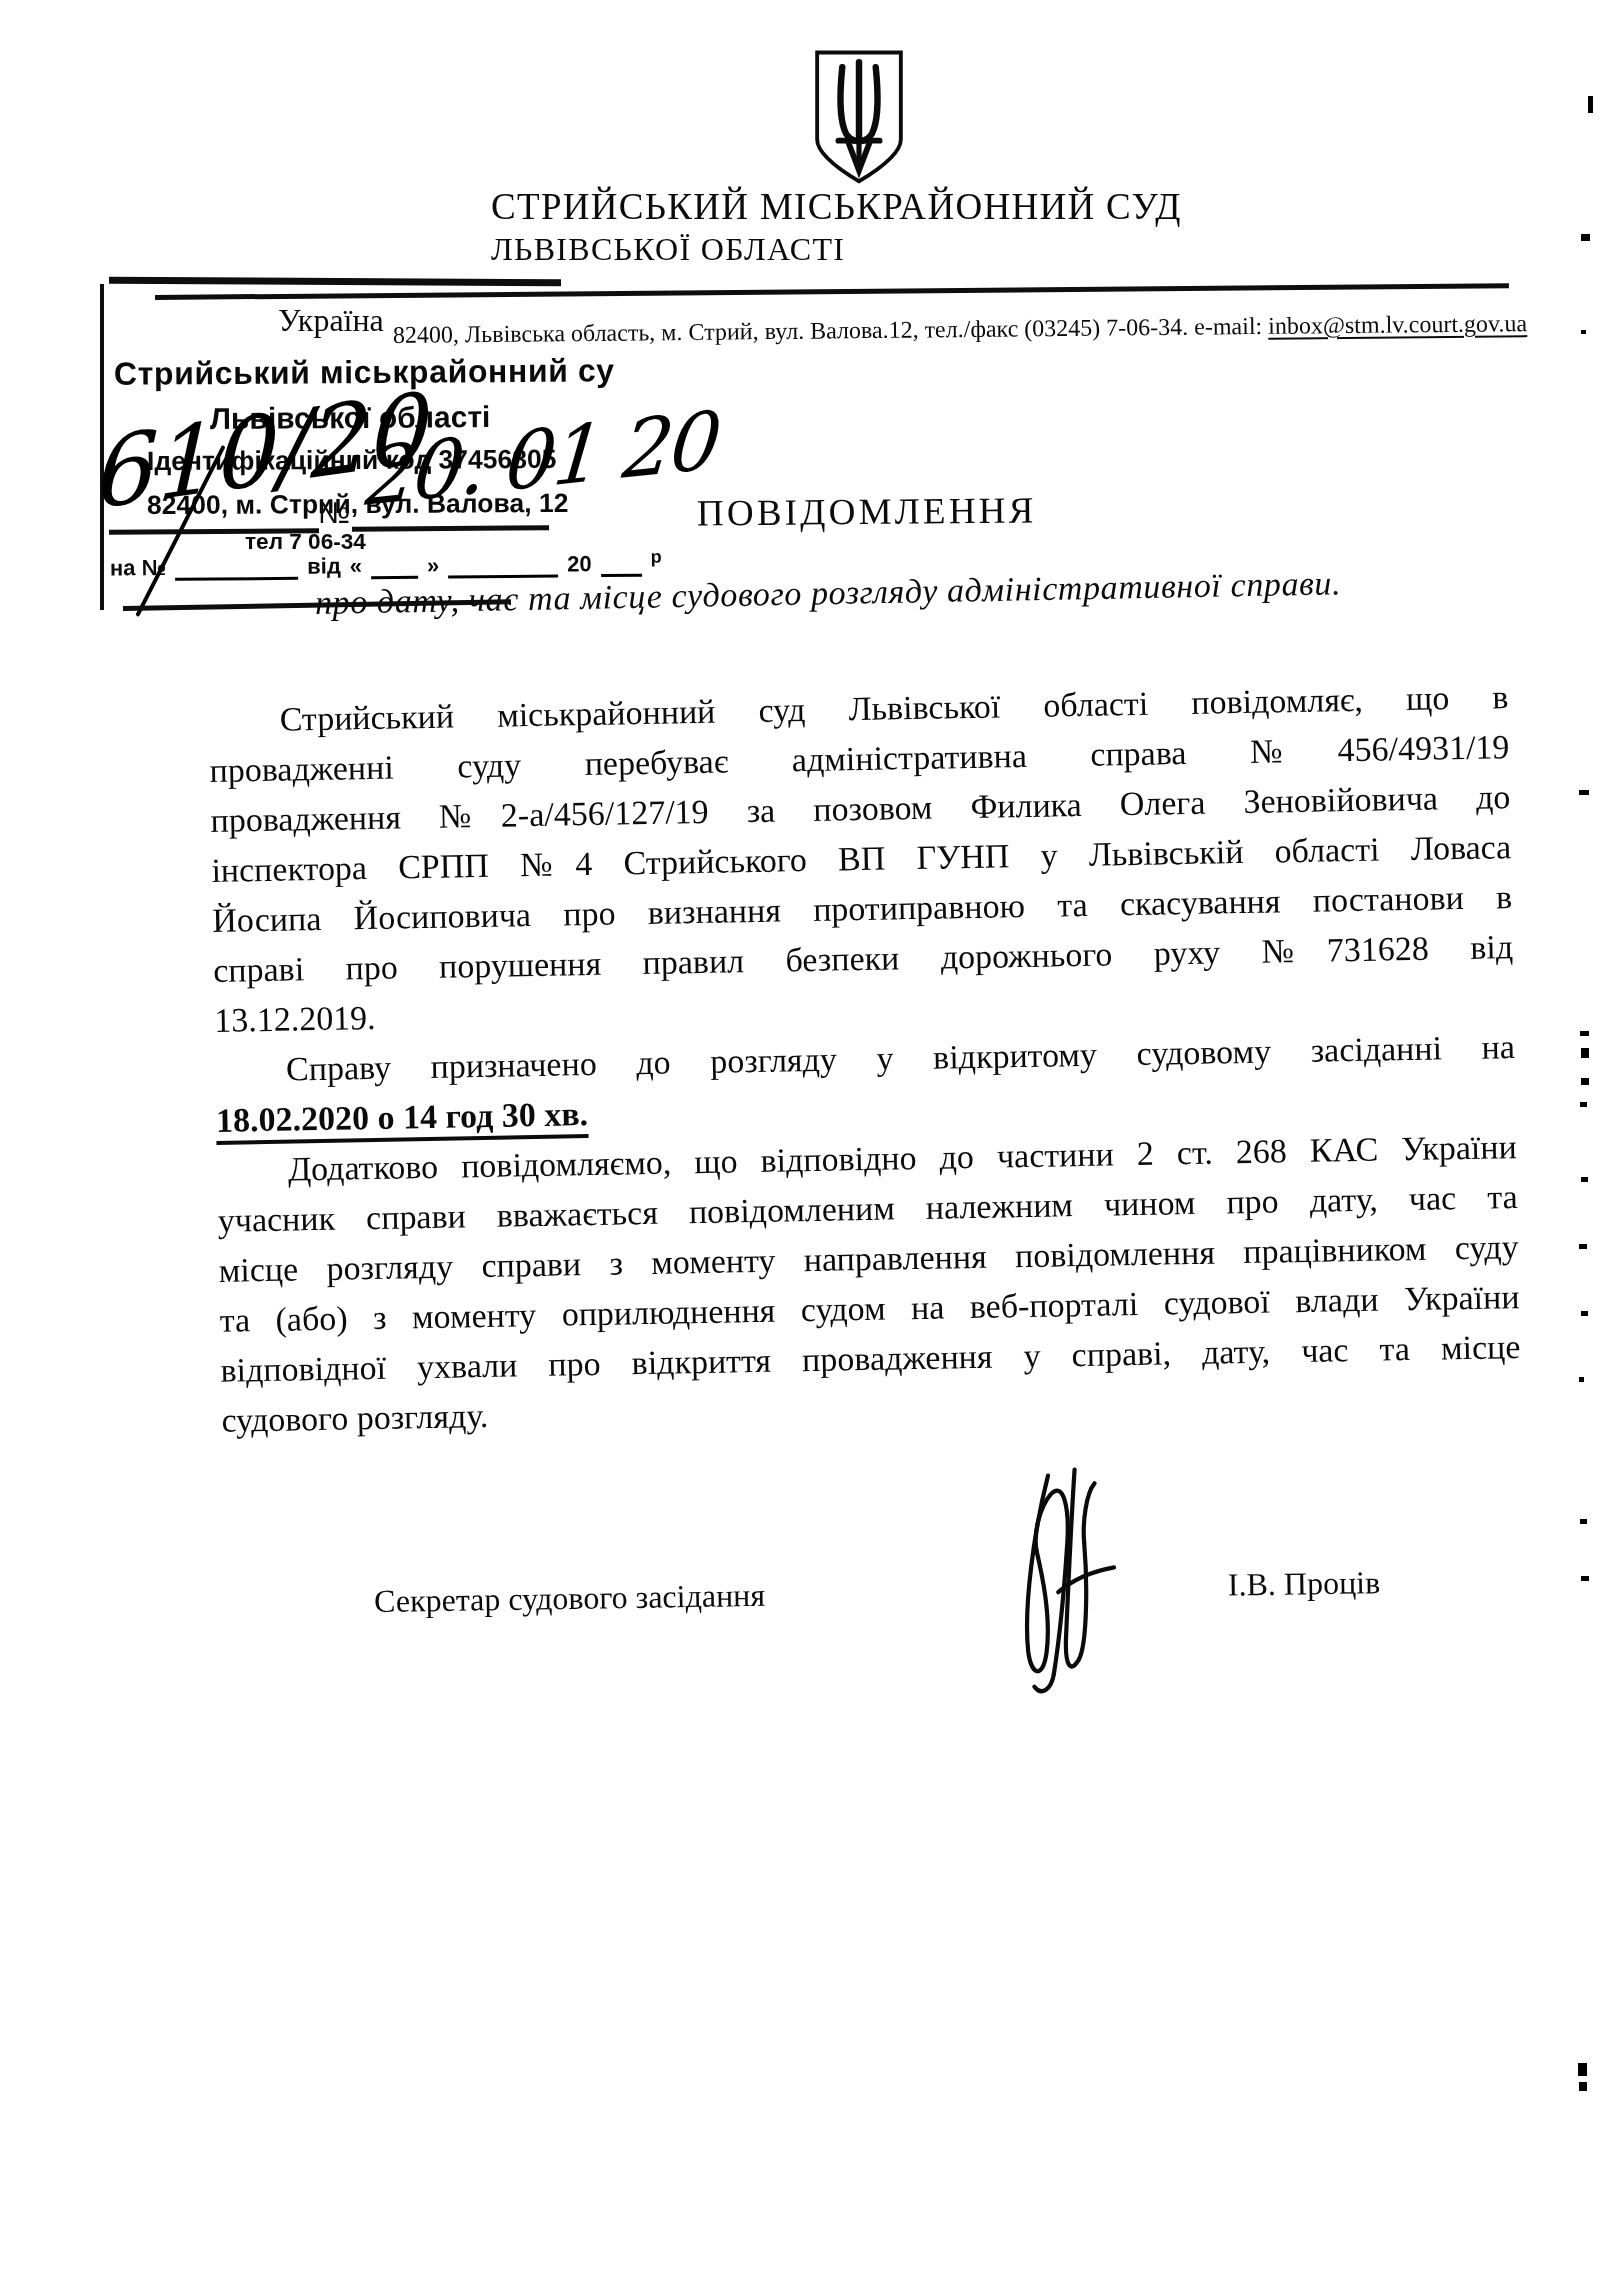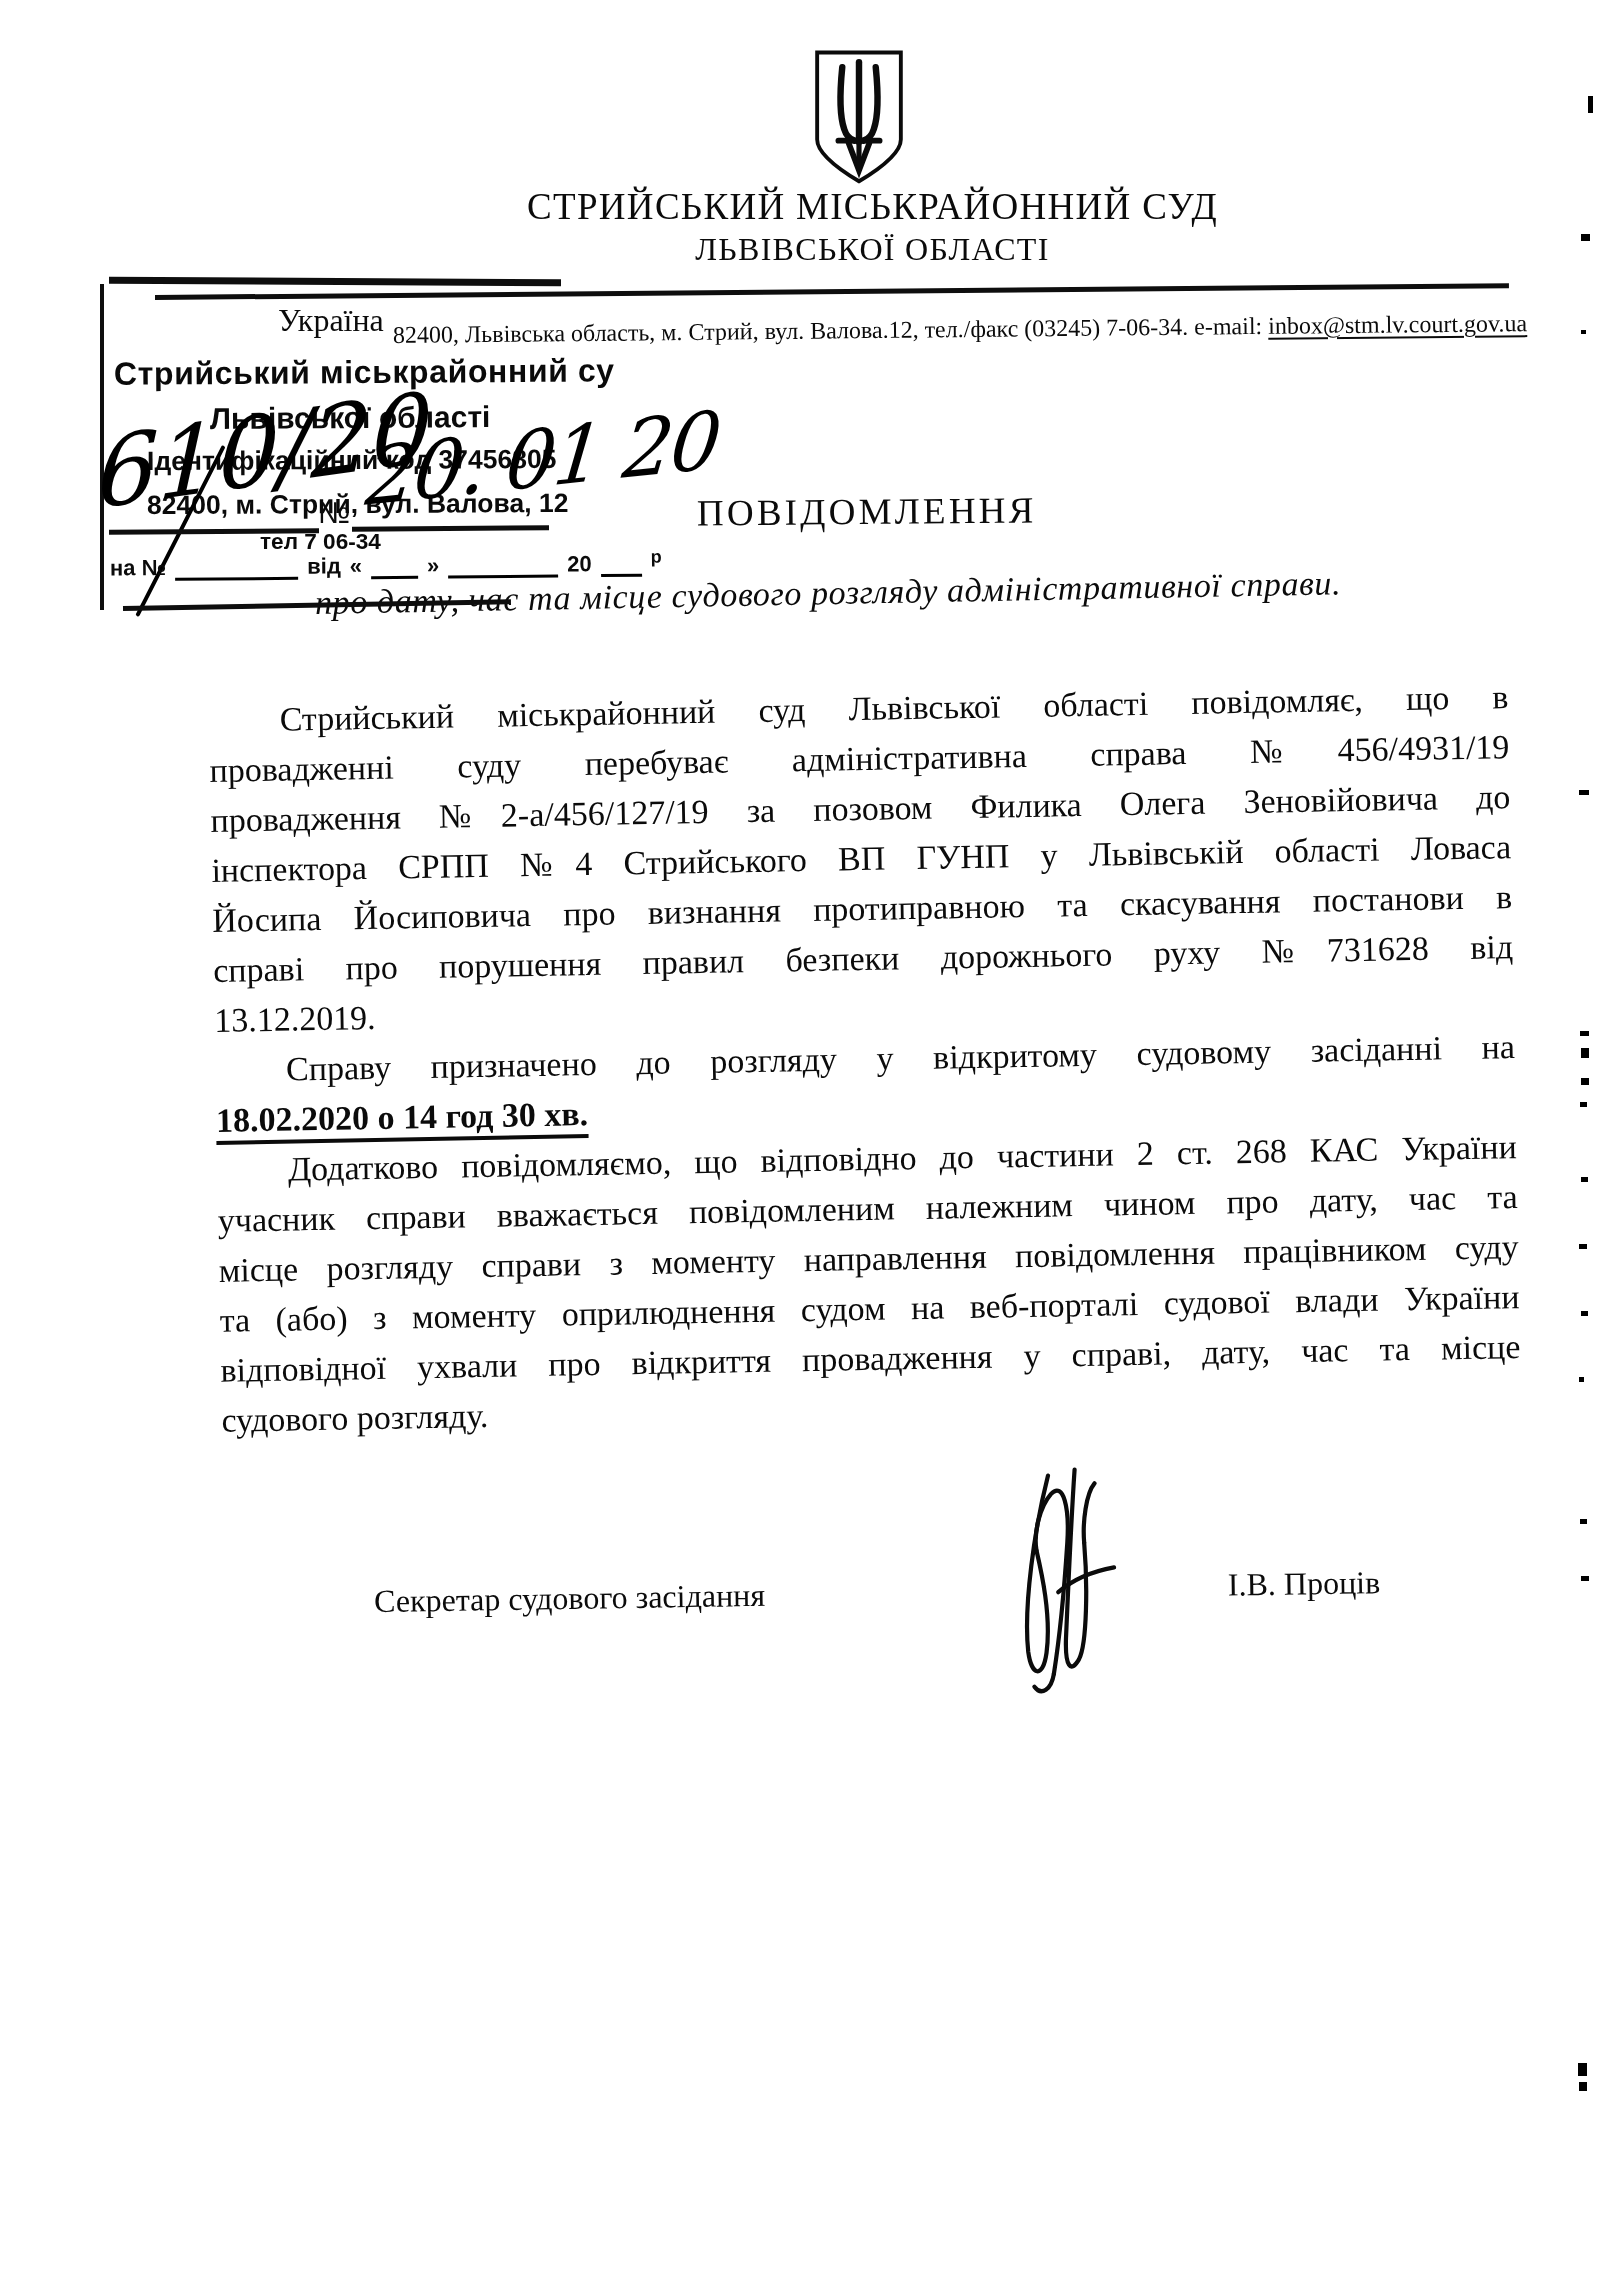--- a/index.html
+++ b/index.html
@@ -12,39 +12,39 @@
     color:#0b0b0b;
     overflow:hidden;
   }
   .hline{position:absolute;background:#0e0e0e;}
   .mark{position:absolute;background:#000;}
 
   
   .emblem{position:absolute;left:812px;top:49px;width:94px;height:137px;}
   .court-head{
     position:absolute;left:491px;top:186px;width:763px;
-    text-align:center;letter-spacing:1.3px;
+    letter-spacing:1.3px;
   }
   .court-head .l1{font-size:37px;line-height:41px;transform:scaleY(1.04);}
   .court-head .l2{font-size:32px;line-height:37px;margin-top:3.9px;}
 
   .ukraina{position:absolute;left:278px;top:302px;font-size:32px;white-space:nowrap;}
   .address{
     position:absolute;left:393px;top:322px;font-size:24px;white-space:nowrap;
     transform:rotate(-0.6deg);transform-origin:left center;
   }
   .address .email{text-decoration:underline;text-decoration-thickness:1.9px;text-underline-offset:3.9px;}
 
   
   .stampsans{font-family:"Liberation Sans",sans-serif;font-weight:700;white-space:nowrap;color:#0a0a0a;}
   .st1{position:absolute;left:114px;top:354px;font-size:32px;letter-spacing:0.6px;transform:rotate(-0.4deg);}
   .st2{position:absolute;left:210px;top:401px;font-size:30px;transform:rotate(-0.4deg);}
   .st3{position:absolute;left:147px;top:445px;font-size:26.5px;transform:rotate(-0.3deg);}
   .st4{position:absolute;left:147px;top:489px;font-size:26.5px;transform:rotate(-0.3deg);}
-  .st5{position:absolute;left:260px;top:529px;font-size:22.6px;}
+  .st5{position:absolute;left:245px;top:529px;font-size:22.6px;}
 
   .hw{font-family:"DejaVu Serif",serif;font-style:italic;white-space:nowrap;color:#000;}
   .hw-num{position:absolute;left:96px;top:419px;font-size:96px;transform:rotate(-8deg) skewX(-10deg);transform-origin:left bottom;}
   .hw-date{position:absolute;left:362px;top:432px;font-size:79px;letter-spacing:-2.6px;transform:rotate(-6deg) skewX(-12deg);transform-origin:left bottom;}
   .numsign{position:absolute;left:318px;top:496px;font-size:30px;font-family:"Liberation Sans",sans-serif;}
   .slash{position:absolute;left:222px;top:445px;width:3.9px;height:191px;background:#000;
          transform:rotate(27deg);transform-origin:top left;border-radius:1.9px;}
 
   .refrow{
     position:absolute;left:110px;top:551px;

